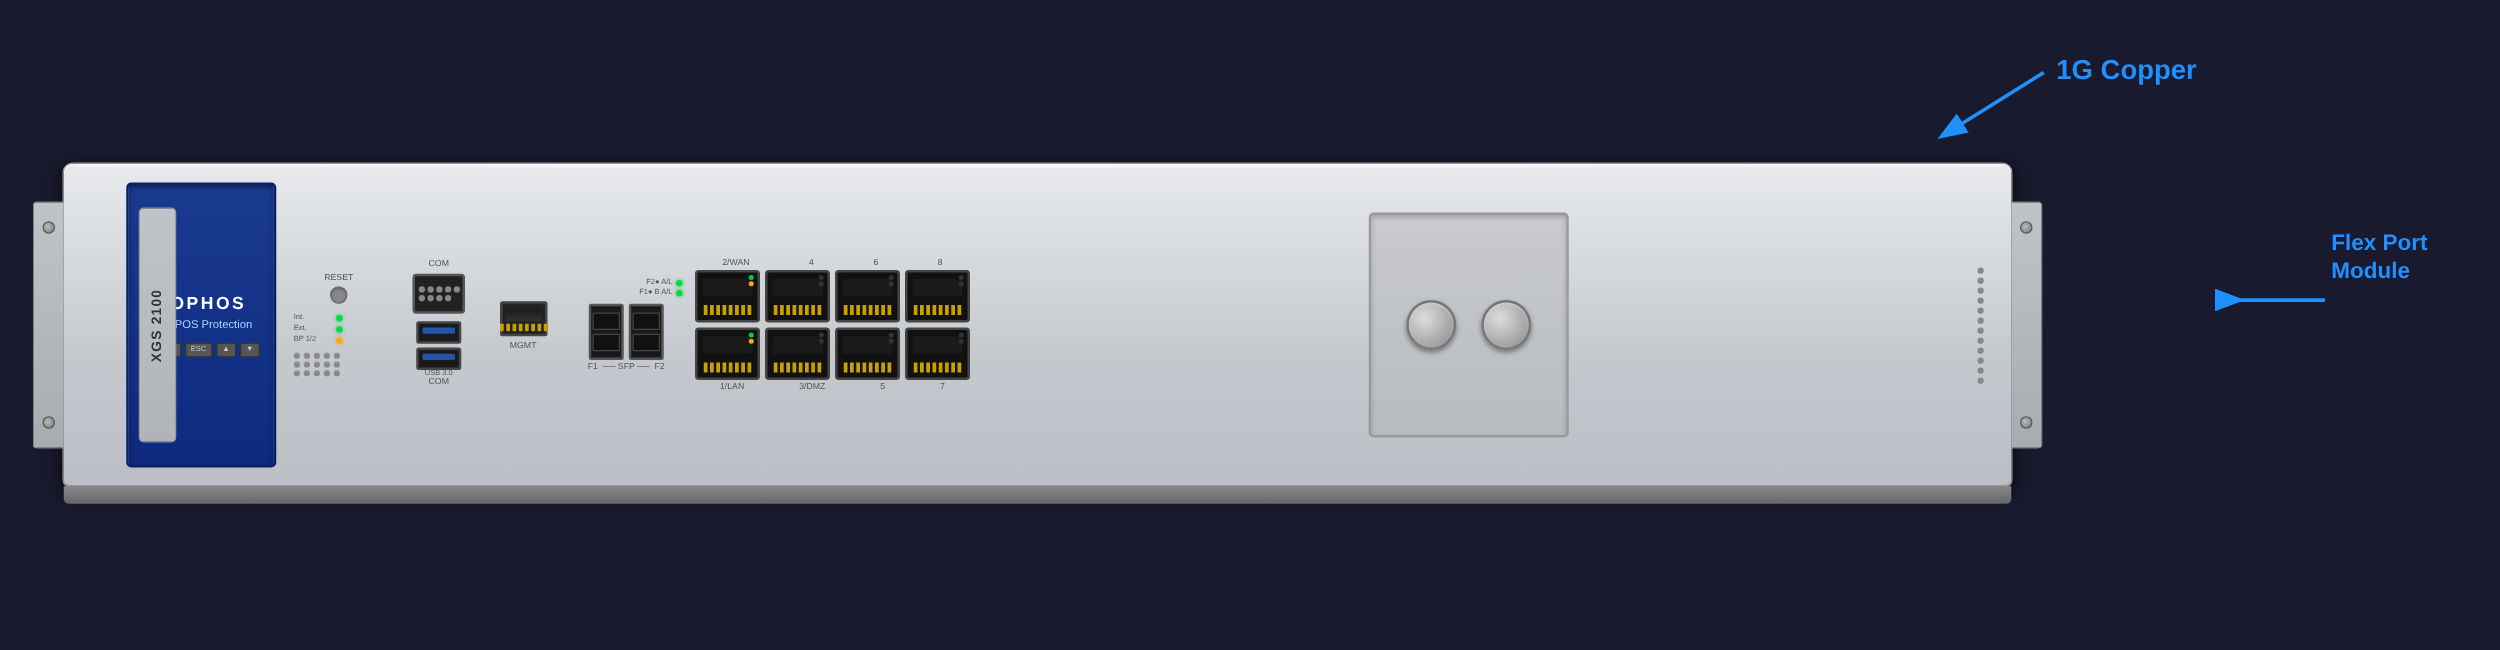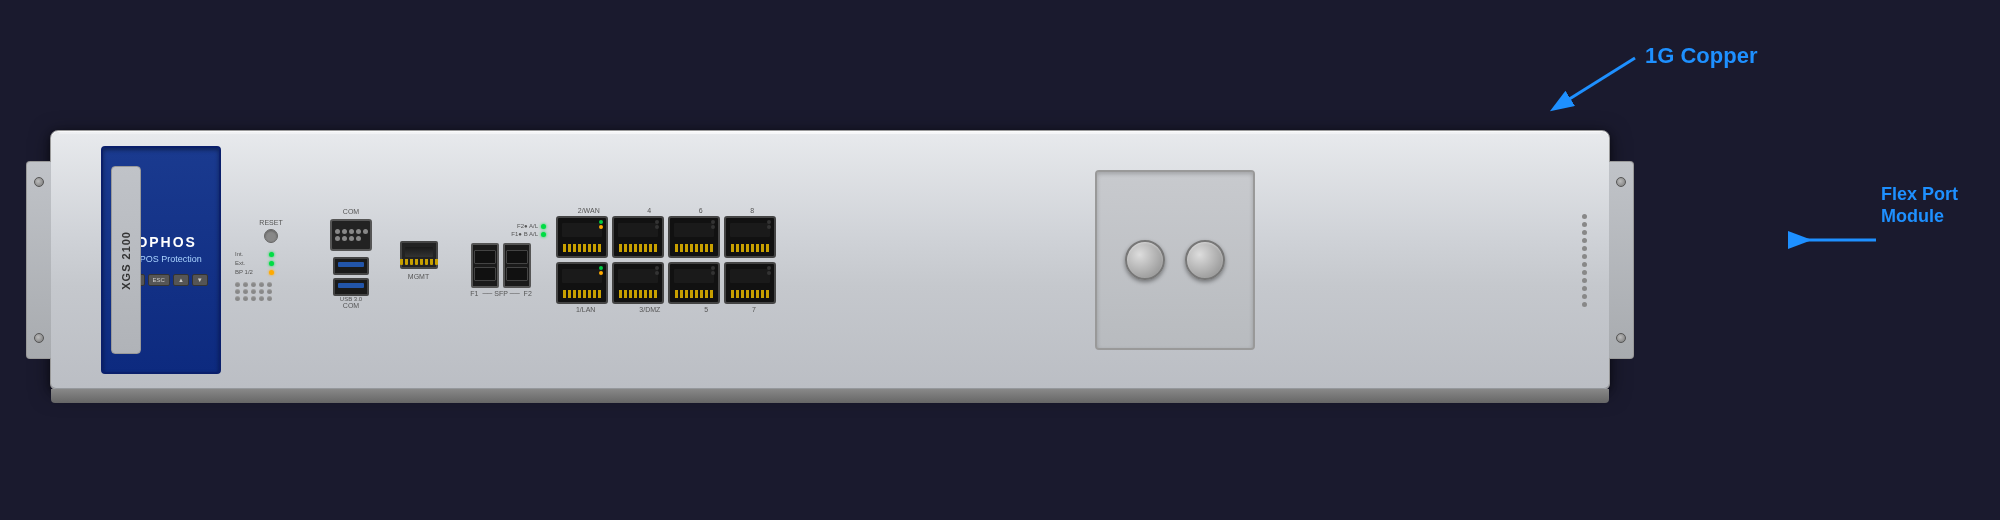--- a/index.html
+++ b/index.html
@@ -527,21 +527,21 @@
           <path d="M0,0 L0,6 L8,3 z" fill="#1e90ff"></path>
         </marker>
       </defs>
 
       <line x1="100" y1="10" x2="20" y2="60" stroke="#1e90ff" stroke-width="3" marker-end="url(#arrow1)"></line>
       <text x="110" y="15" fill="#1e90ff" font-size="22" font-weight="bold" font-family="Arial">1G Copper</text>
     </svg>
   </div>
 
 
-  <div style="position:absolute; right:44px; top:130px;">
+  <div style="position:absolute; right:60px; top:130px;">
     <svg width="120" height="160" style="overflow:visible;">
       <defs>
         <marker id="arrow3" markerWidth="8" markerHeight="8" refX="2" refY="3" orient="auto">
           <path d="M8,0 L8,6 L0,3 z" fill="#1e90ff"></path>
         </marker>
       </defs>
       <line x1="90" y1="80" x2="20" y2="80" stroke="#1e90ff" stroke-width="3" marker-end="url(#arrow3)"></line>
       <text x="95" y="40" fill="#1e90ff" font-size="18" font-weight="bold" font-family="Arial">Flex Port</text>
       <text x="95" y="62" fill="#1e90ff" font-size="18" font-weight="bold" font-family="Arial">Module</text>
     </svg>

